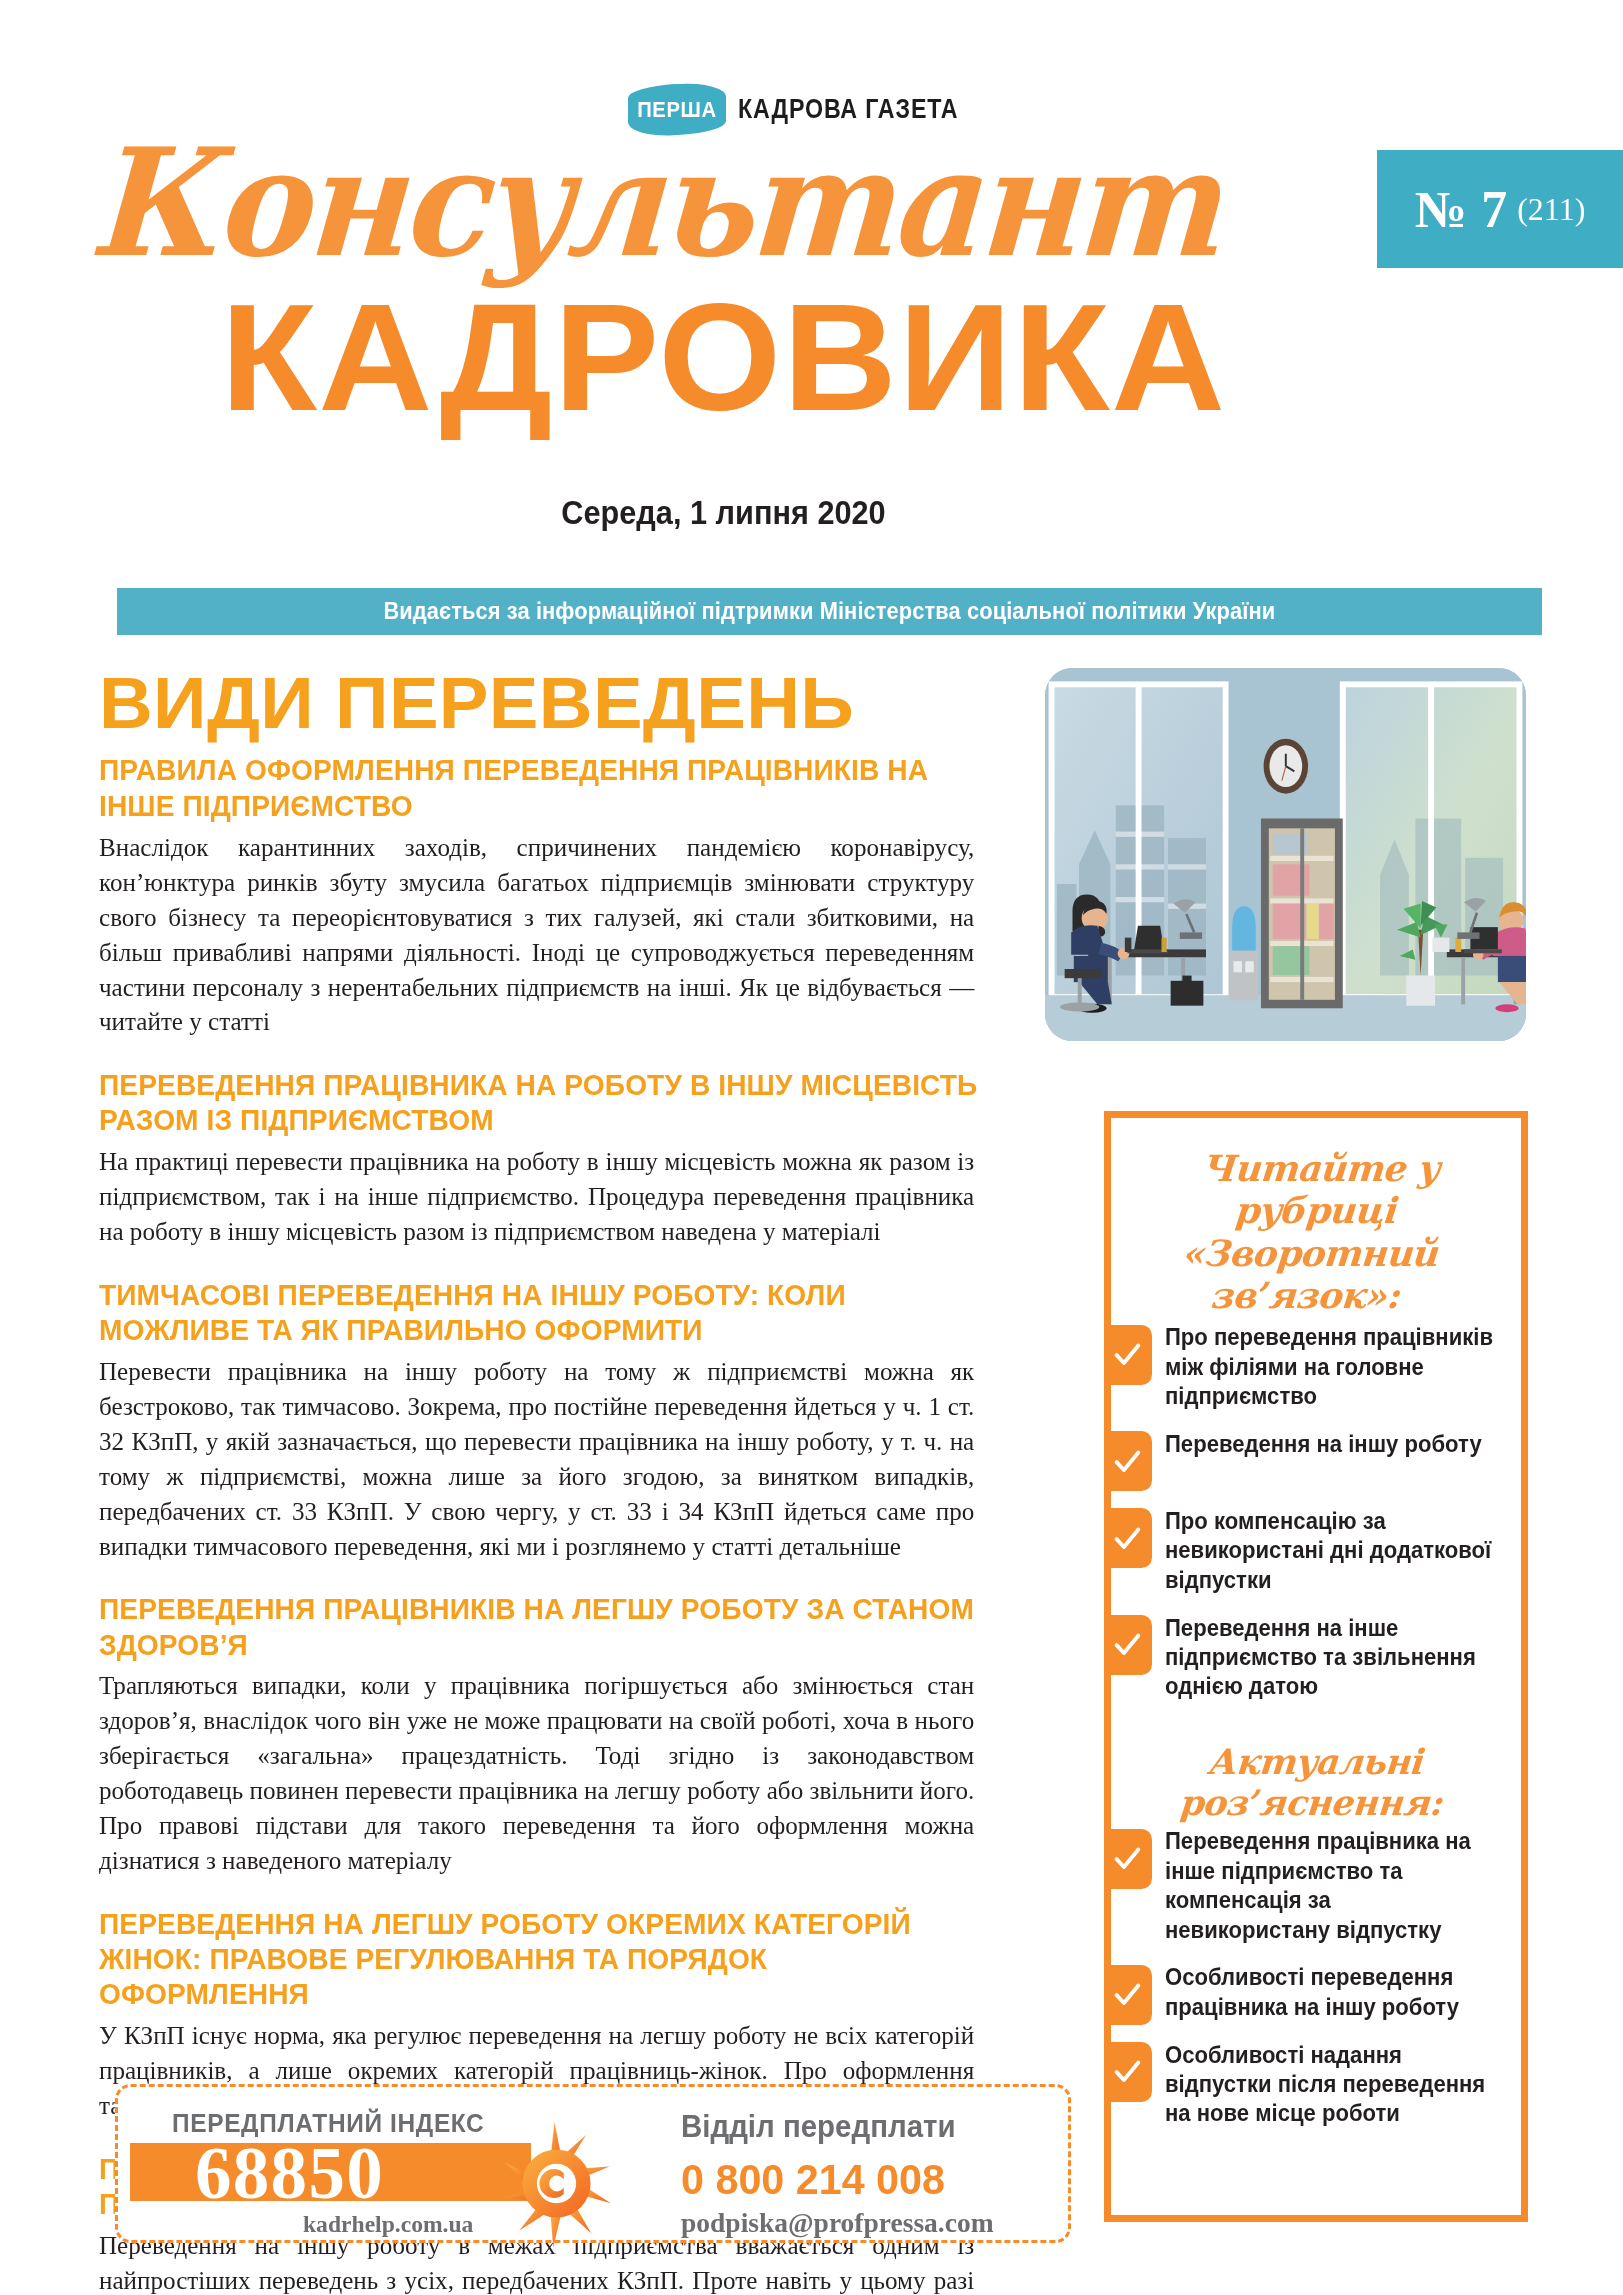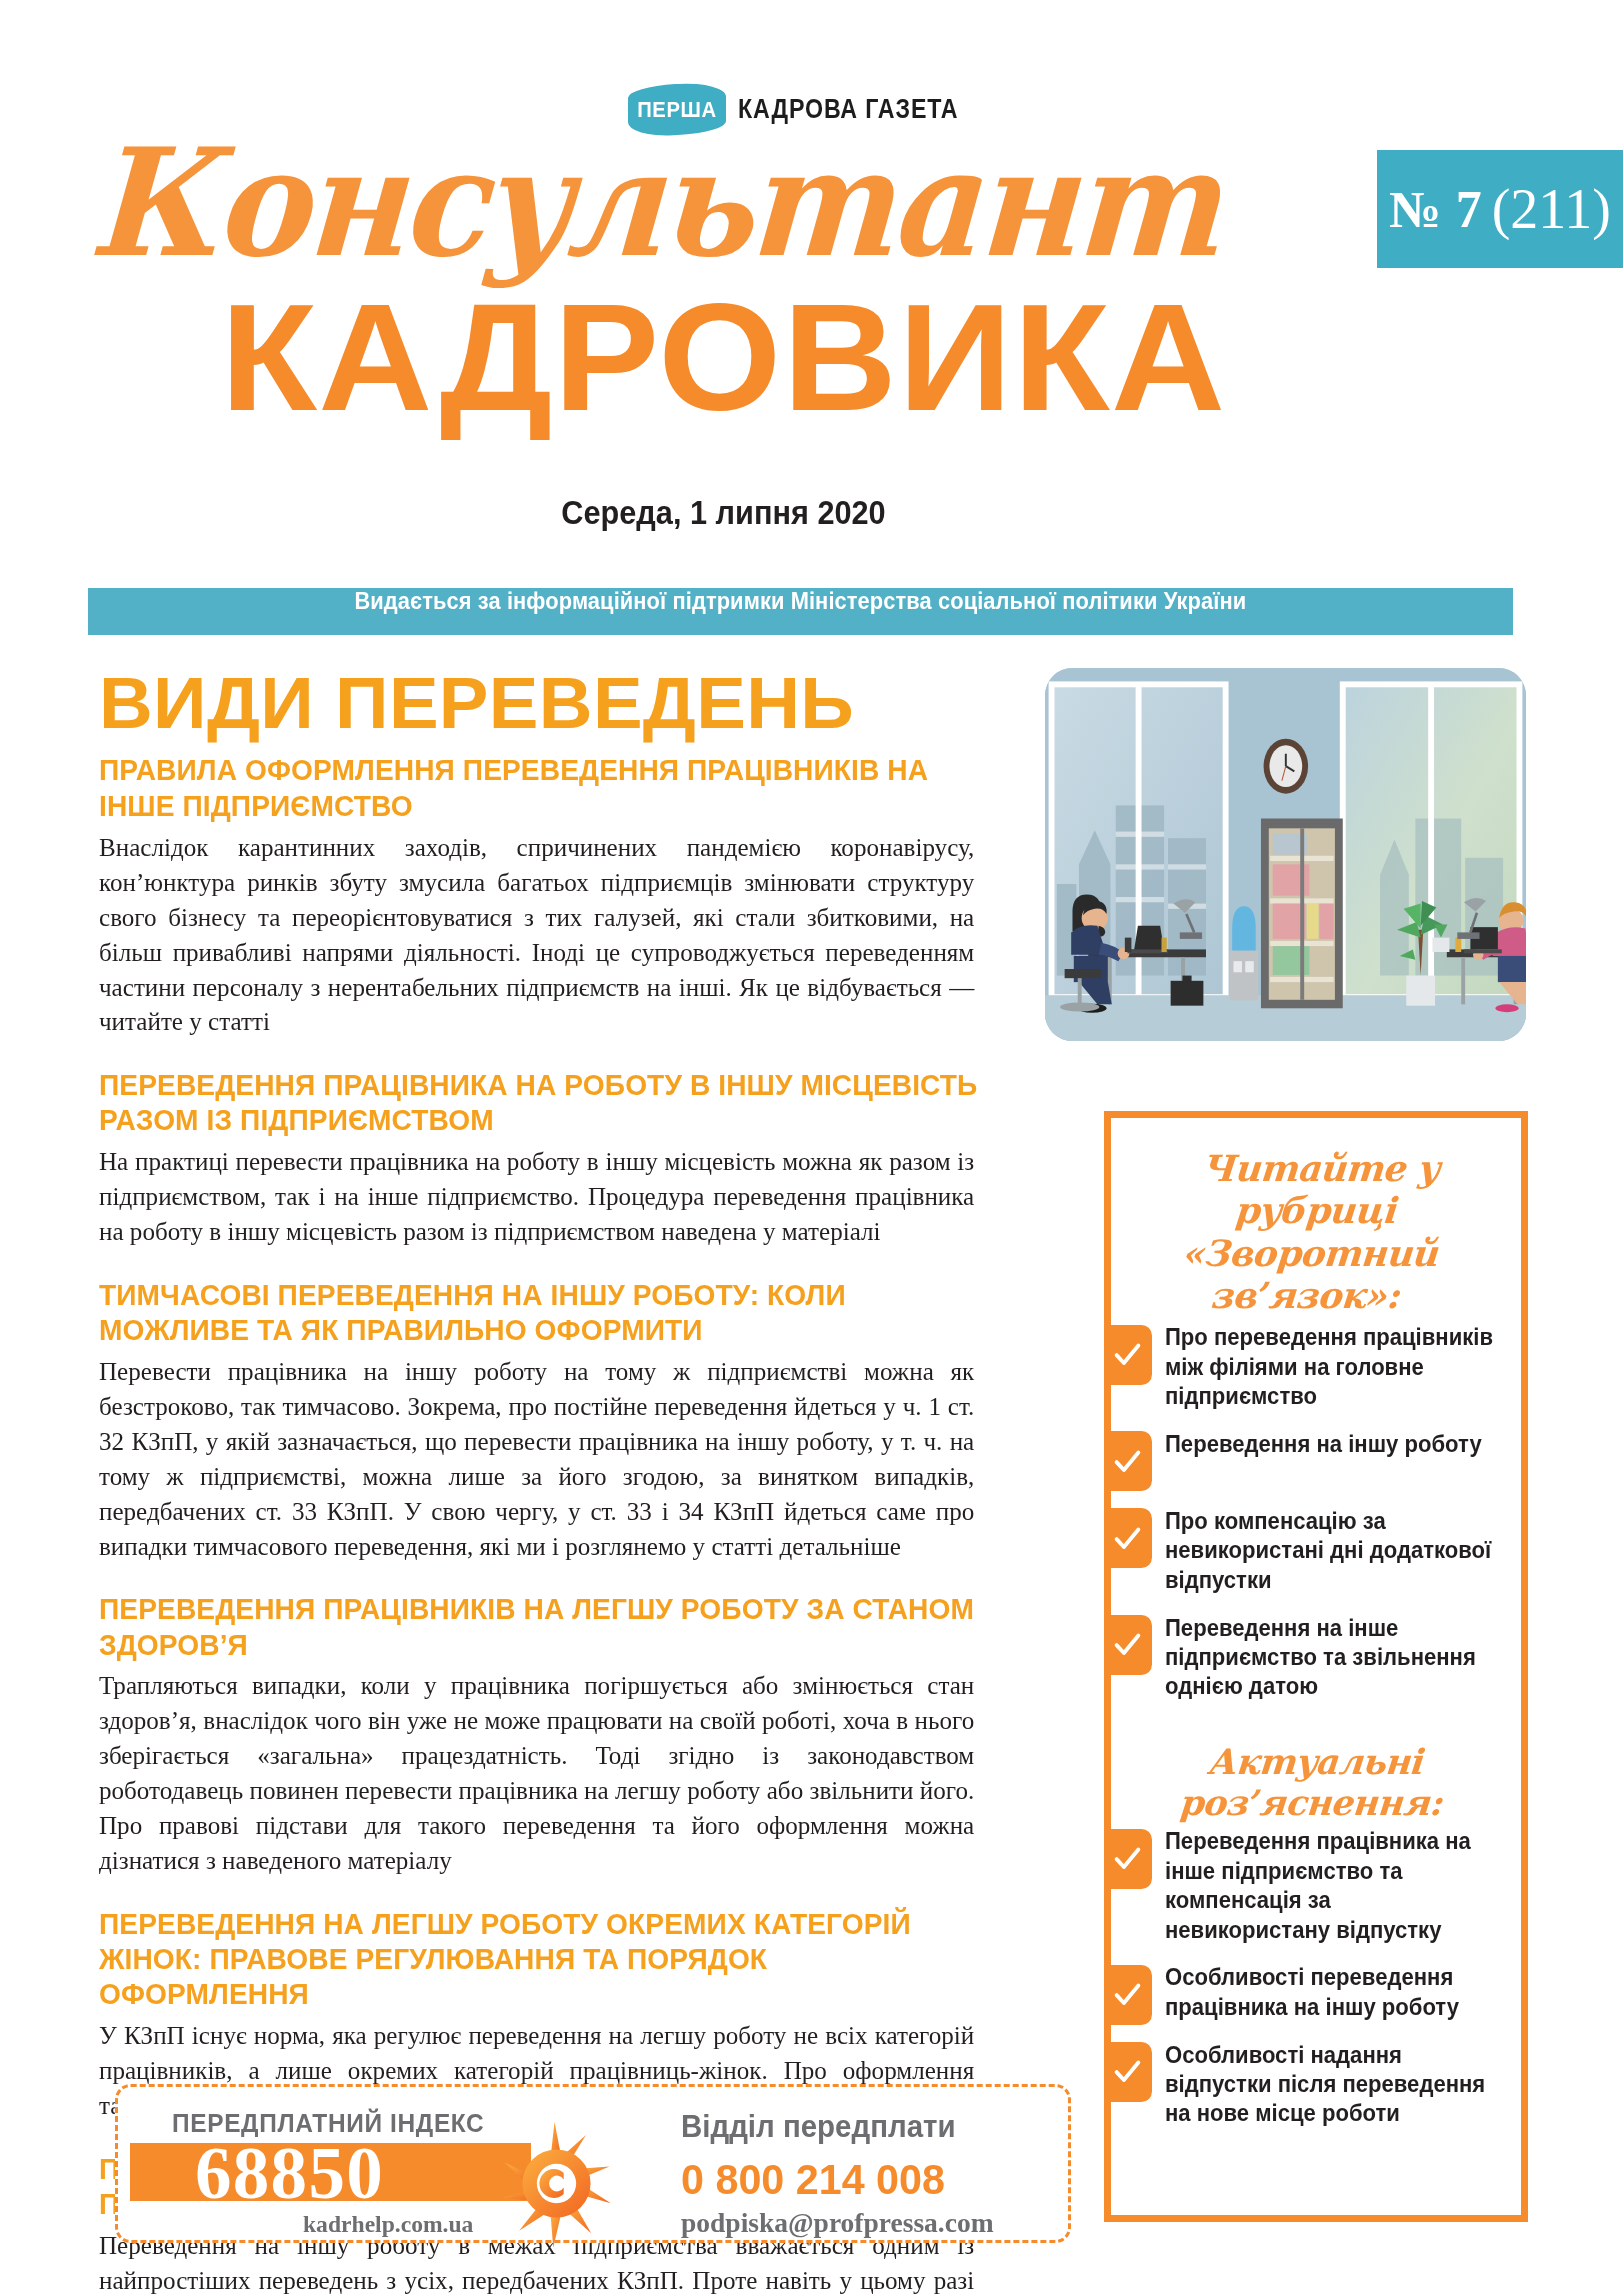--- a/index.html
+++ b/index.html
@@ -62,34 +62,34 @@
 
   .issue-badge {
     position:absolute; left:1377px; top:150px;
     width:246px; height:118px;
     background:#3FADC4;
     display:flex; align-items:center; justify-content:center;
     color:#fff;
     font-family:"Liberation Serif", serif;
   }
   .issue-badge .num { font-weight:700; font-size:52px; letter-spacing:0.7px; }
-  .issue-badge .paren { font-weight:400; font-size:56px; margin-left:9.2px; }
+  .issue-badge .paren { font-weight:400; font-size:32px; margin-left:9.2px; }
 
   .date-line {
     position:absolute; left:0; top:494px; width:1447px;
     text-align:center;
     color:#231F20; font-weight:700; font-size:33px;
     transform: scaleX(0.93);
   }
 
   .ministry-bar {
-    position:absolute; left:88px; top:588px;
+    position:absolute; left:117px; top:588px;
     width:1425px; height:47px;
     background:#52B1C6;
-    display:flex; align-items:flex-start; justify-content:center;
+    display:flex; align-items:center; justify-content:center;
   }
   .ministry-bar span {
     color:#fff; font-weight:700; font-size:23px; letter-spacing:0.1px;
     transform: scaleX(0.95); white-space:nowrap;
   }
 
   
   .left-col {
     position:absolute; left:99px; top:666px; width:907px;
   }

